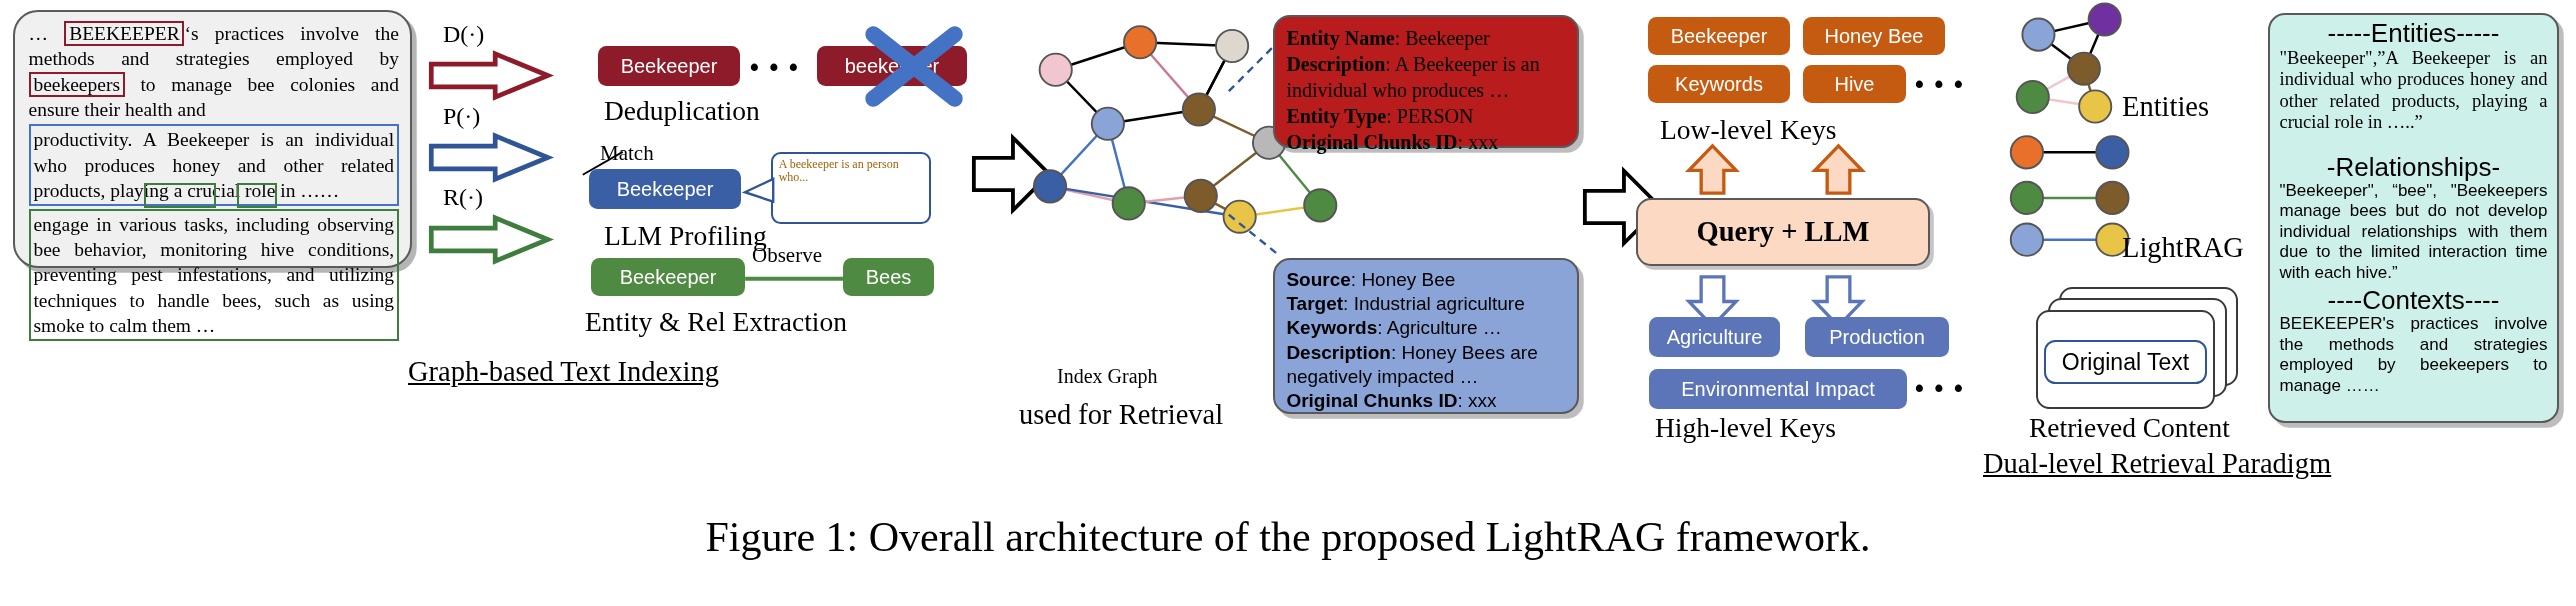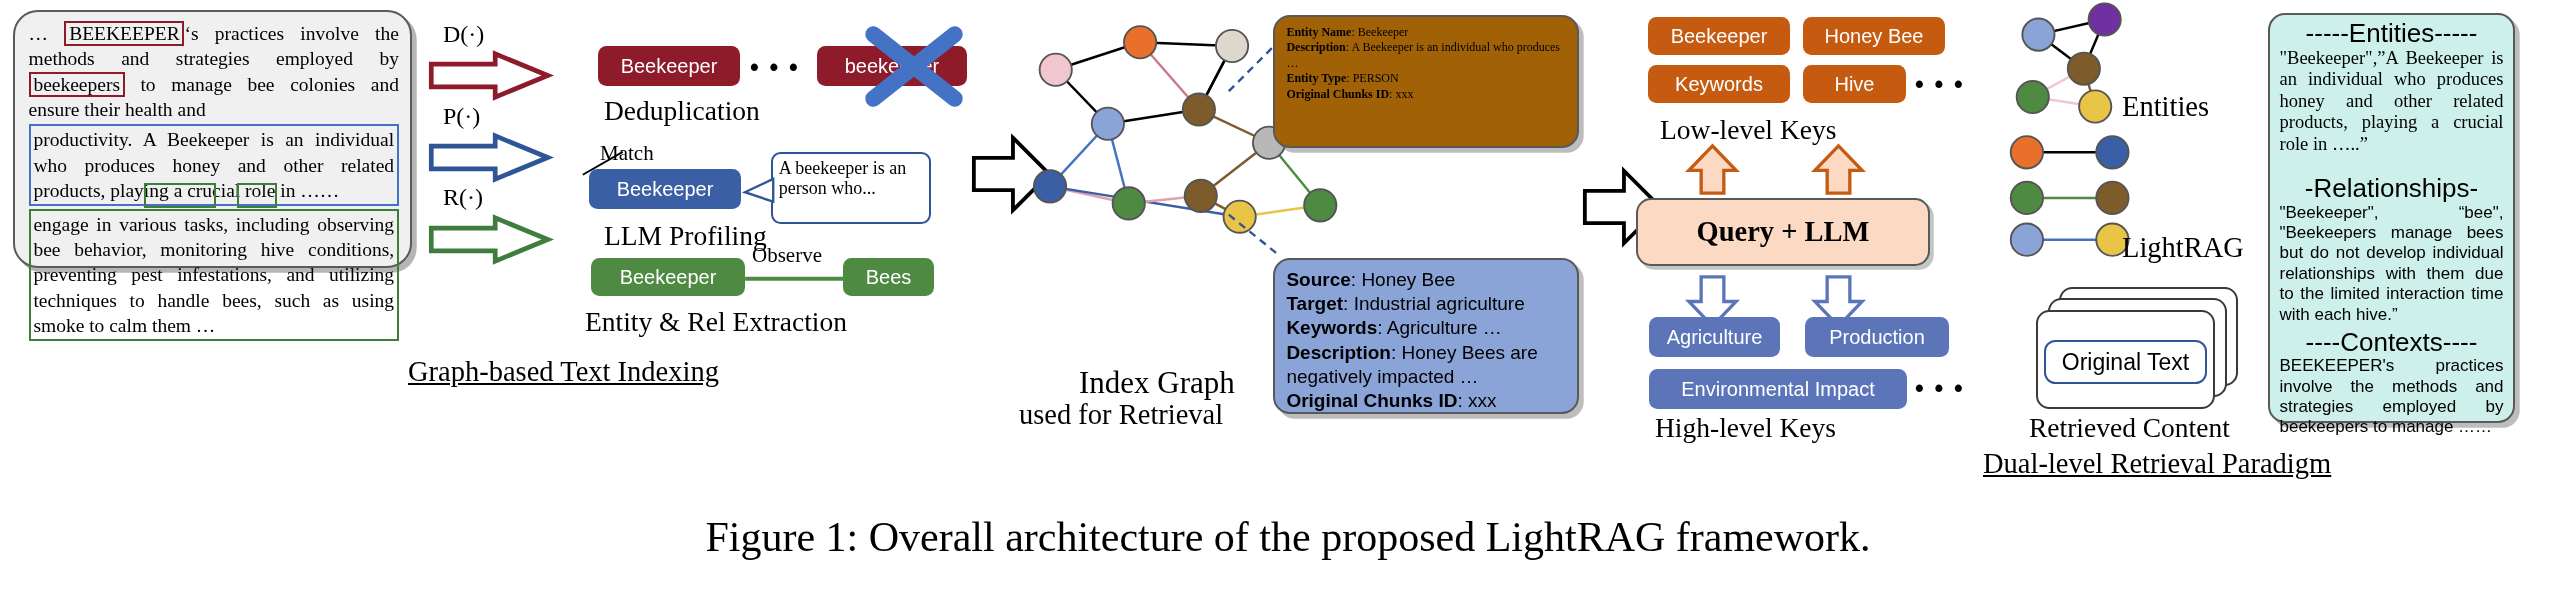--- a/index.html
+++ b/index.html
@@ -53,31 +53,31 @@
 
   .stage-label {
     position:absolute; font-size:24px; color:#000; white-space:nowrap;
     font-family:"Liberation Serif", serif;
   }
   .stage-label.underline { text-decoration: underline; font-size:26px; }
 
   
   .callout {
     position:absolute; background:#fff; border:2.4px solid #2f5597;
-    border-radius:9.5px; font-size:18px; line-height:1.12; padding:3.8px 5.7px;
-    color:#000000;
+    border-radius:9.5px; font-size:12px; line-height:1.12; padding:3.8px 5.7px;
+    color:#a16207;
   }
 
   
   .card {
     position:absolute; border:2.4px solid #595959; border-radius:17px;
     box-shadow:4.7px 4.7px 0 rgba(89,89,89,0.4);
     padding:7.6px 11.4px; color:#000;
   }
-  .card-orange { background:#a16207; font-family:"Liberation Serif", serif; font-size:12px; line-height:1.30; }
+  .card-orange { background:#b91c1c; font-family:"Liberation Serif", serif; font-size:20px; line-height:1.30; }
   .card-blue   { background:#8ba4d8; font-family:"Liberation Sans", sans-serif; font-size:19px; line-height:1.28; }
   .card b { font-weight:bold; }
 
   .card-teal {
     position:absolute; background:#cdf0ea; border:2.4px solid #595959;
     border-radius:17px; box-shadow:4.7px 4.7px 0 rgba(89,89,89,0.4);
     padding:3.8px 9.5px; color:#000;
   }
   .teal-head { text-align:center; font-family:"Liberation Sans", sans-serif;
                font-size:26px; font-weight:normal; line-height:1.1; }
@@ -216,21 +216,21 @@
     <circle cx="164" cy="196" r="17" fill="#7d5b2b" stroke="#555" stroke-width="2"></circle>
     <circle cx="205" cy="218" r="17" fill="#e8c547" stroke="#555" stroke-width="2"></circle>
     <circle cx="290" cy="206" r="17" fill="#4f8a42" stroke="#555" stroke-width="2"></circle>
   </svg>
 
   <svg class="abs" style="left:1225px; top:38px;" width="57" height="228" viewBox="0 0 60 240">
     <line x1="4" y1="56" x2="56" y2="4" stroke="#2f5597" stroke-width="2.5" stroke-dasharray="8 6"></line>
     <line x1="4" y1="186" x2="56" y2="228" stroke="#2f5597" stroke-width="2.5" stroke-dasharray="8 6"></line>
   </svg>
 
-  <div class="stage-label" style="left:1079px; top:365px; font-size:31px;">Index Graph</div>
+  <div class="stage-label" style="left:1057px; top:365px; font-size:20px;">Index Graph</div>
   <div class="stage-label" style="left:1019px; top:399px; font-size:28.5px;">used for Retrieval</div>
 
   <div class="card card-orange" style="left:1273px; top:15px; width:306px; height:133px;">
     <div>
       <b>Entity Name</b>:&nbsp;<span>Beekeeper</span>
     </div>
     <div>
       <b>Description</b>: <span>A Beekeeper is an individual who produces …</span>
     </div>
     <div>
@@ -319,21 +319,21 @@
     <circle cx="112" cy="106" r="17" fill="#e8c547" stroke="#555" stroke-width="2"></circle>
   </svg>
   <div class="stage-label" style="left:2122px; top:232px; font-size:28.5px;">LightRAG</div>
 
   <div class="stackcard" style="left:2059px; top:287px; width:179px; height:99px;"></div>
   <div class="stackcard" style="left:2048px; top:298px; width:179px; height:99px;"></div>
   <div class="stackcard" style="left:2036px; top:310px; width:179px; height:99px;"></div>
   <div id="orig-text-box" style="left:2044px; top:340px; width:163px; height:44px;">Original Text</div>
   <div class="stage-label" style="left:2029px; top:412px; font-size:27.5px;">Retrieved Content</div>
 
-  <div class="card-teal" style="left:2268px; top:13.3px; width:247px; height:410px;">
+  <div class="card-teal" style="left:2268px; top:13.3px; width:291px; height:410px;">
     <div class="teal-head">-----Entities-----</div>
     <div class="teal-body-serif">"Beekeeper",”A Beekeeper is an individual who produces honey and other related products, playing a crucial role in …..”</div>
     <div class="teal-head" style="margin-top:19px;">-Relationships-</div>
     <div class="teal-body-sans">"Beekeeper", “bee", "Beekeepers manage bees but do not develop individual relationships with them due to the limited interaction time with each hive.”</div>
     <div class="teal-head" style="margin-top:2.8px;">----Contexts----</div>
     <div class="teal-body-sans">BEEKEEPER's practices involve the methods and strategies employed by beekeepers to manage ……</div>
   </div>
 
   <div class="stage-label underline" style="left:1983px; top:448px; font-size:28.5px;">Dual-level Retrieval Paradigm</div>
 

